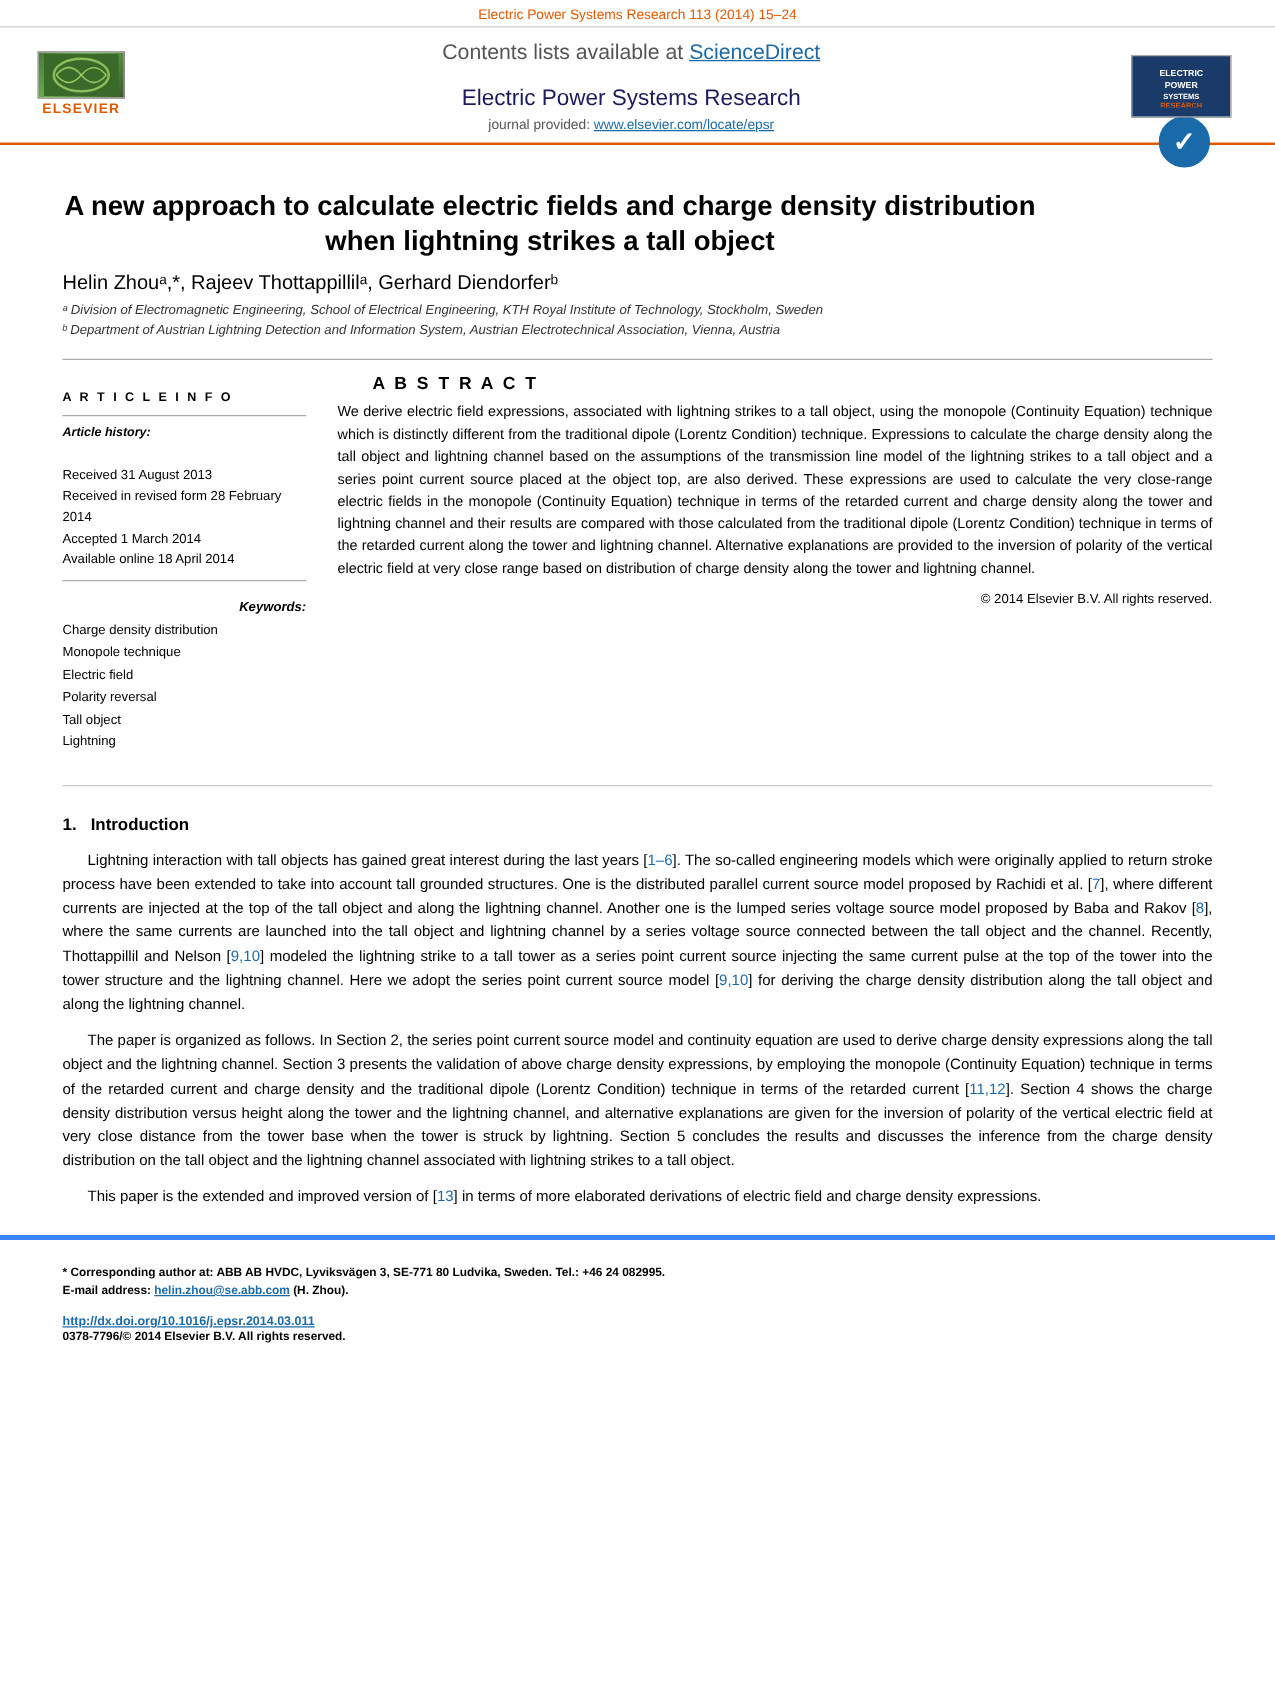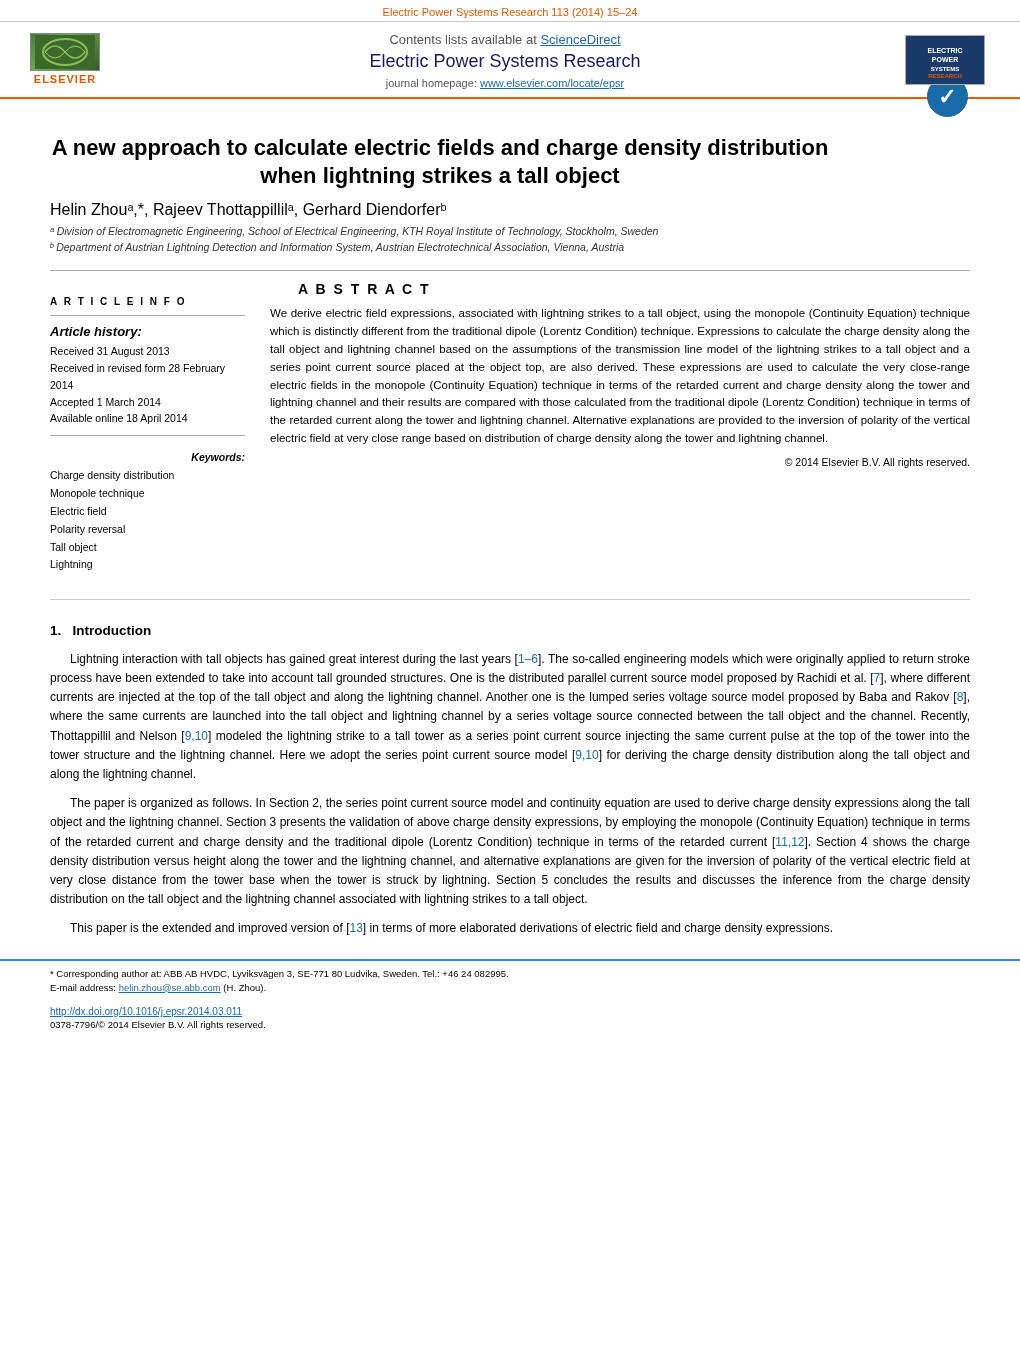--- a/index.html
+++ b/index.html
@@ -60,24 +60,24 @@
       color: #e05a00;
       margin-top: 2px;
       letter-spacing: 1px;
     }
     .journal-title-center {
       flex: 1;
       text-align: center;
       padding: 0 20px;
     }
     .contents-available {
-      font-size: 13px;
+      font-size: 17px;
       color: #555;
       font-family: Arial, sans-serif;
-      margin-bottom: 4px;
+      margin-bottom: 16px;
     }
     .contents-available a { color: #1a6aaa; }
     .journal-name {
       font-size: 18px;
       color: #1a1a5e;
       font-family: Arial, sans-serif;
       font-weight: normal;
       line-height: 1.2;
     }
     .homepage-link {
@@ -173,22 +173,22 @@
       margin-top: 15px;
     }
     .article-history {
       font-size: 10.5px;
       font-family: Arial, sans-serif;
       color: #000;
     }
     .article-history-title {
       font-style: italic;
       font-weight: bold;
-      font-size: 13px;
-      margin-bottom: 4px;
+      font-size: 10px;
+      margin-bottom: 20px;
     }
     .article-history p { line-height: 1.6; }
     .keywords-section { margin-top: 15px; }
     .keywords-title {
       font-size: 10.5px;
       font-style: italic;
       font-weight: bold;
       font-family: Arial, sans-serif;
       margin-bottom: 4px;
       text-align: right;
@@ -242,23 +242,24 @@
       margin-top: 20px;
       margin-bottom: 8px;
     }
     .body-paragraph {
       margin-bottom: 10px;
       text-indent: 20px;
     }
     .ref-link { color: #1a6aaa; }
     
     .footer {
-      padding: 6px 50px 10px 50px;
-      border-top: 2px solid #3b82f6;
+      padding: 20px 50px 10px 50px;
+      border-top: 4px solid #3b82f6;
       margin-top: 20px;
+      font-weight: bold;
     }
     .footnote {
       font-size: 9.5px;
       font-family: Arial, sans-serif;
       color: #000;
       line-height: 1.5;
     }
     .doi-link {
       color: #1a6aaa;
       font-size: 10px;
@@ -293,21 +294,21 @@
       <div class="elsevier-text">ELSEVIER</div>
     </div>
 
     <div class="journal-title-center">
       <div class="contents-available">
         <span>Contents lists available at </span>
         <a href="#" style="color:#1a6aaa;">ScienceDirect</a>
       </div>
       <div class="journal-name">Electric Power Systems Research</div>
       <div class="homepage-link">
-        <span>journal homepage: </span>
+        <span>journal provided: </span>
         <a href="#" style="color:#1a6aaa;">www.elsevier.com/locate/epsr</a>
       </div>
     </div>
 
     <div class="journal-logo-right">
       <div class="epsr-logo">
         <svg width="60" height="35" viewBox="0 0 60 35">
           <rect width="60" height="35" fill="#1a3a6a"></rect>
           <text x="30" y="10" font-size="7" fill="#fff" font-family="Arial" text-anchor="middle" font-weight="bold">ELECTRIC</text>
           <text x="30" y="19" font-size="7" fill="#fff" font-family="Arial" text-anchor="middle" font-weight="bold">POWER</text>

